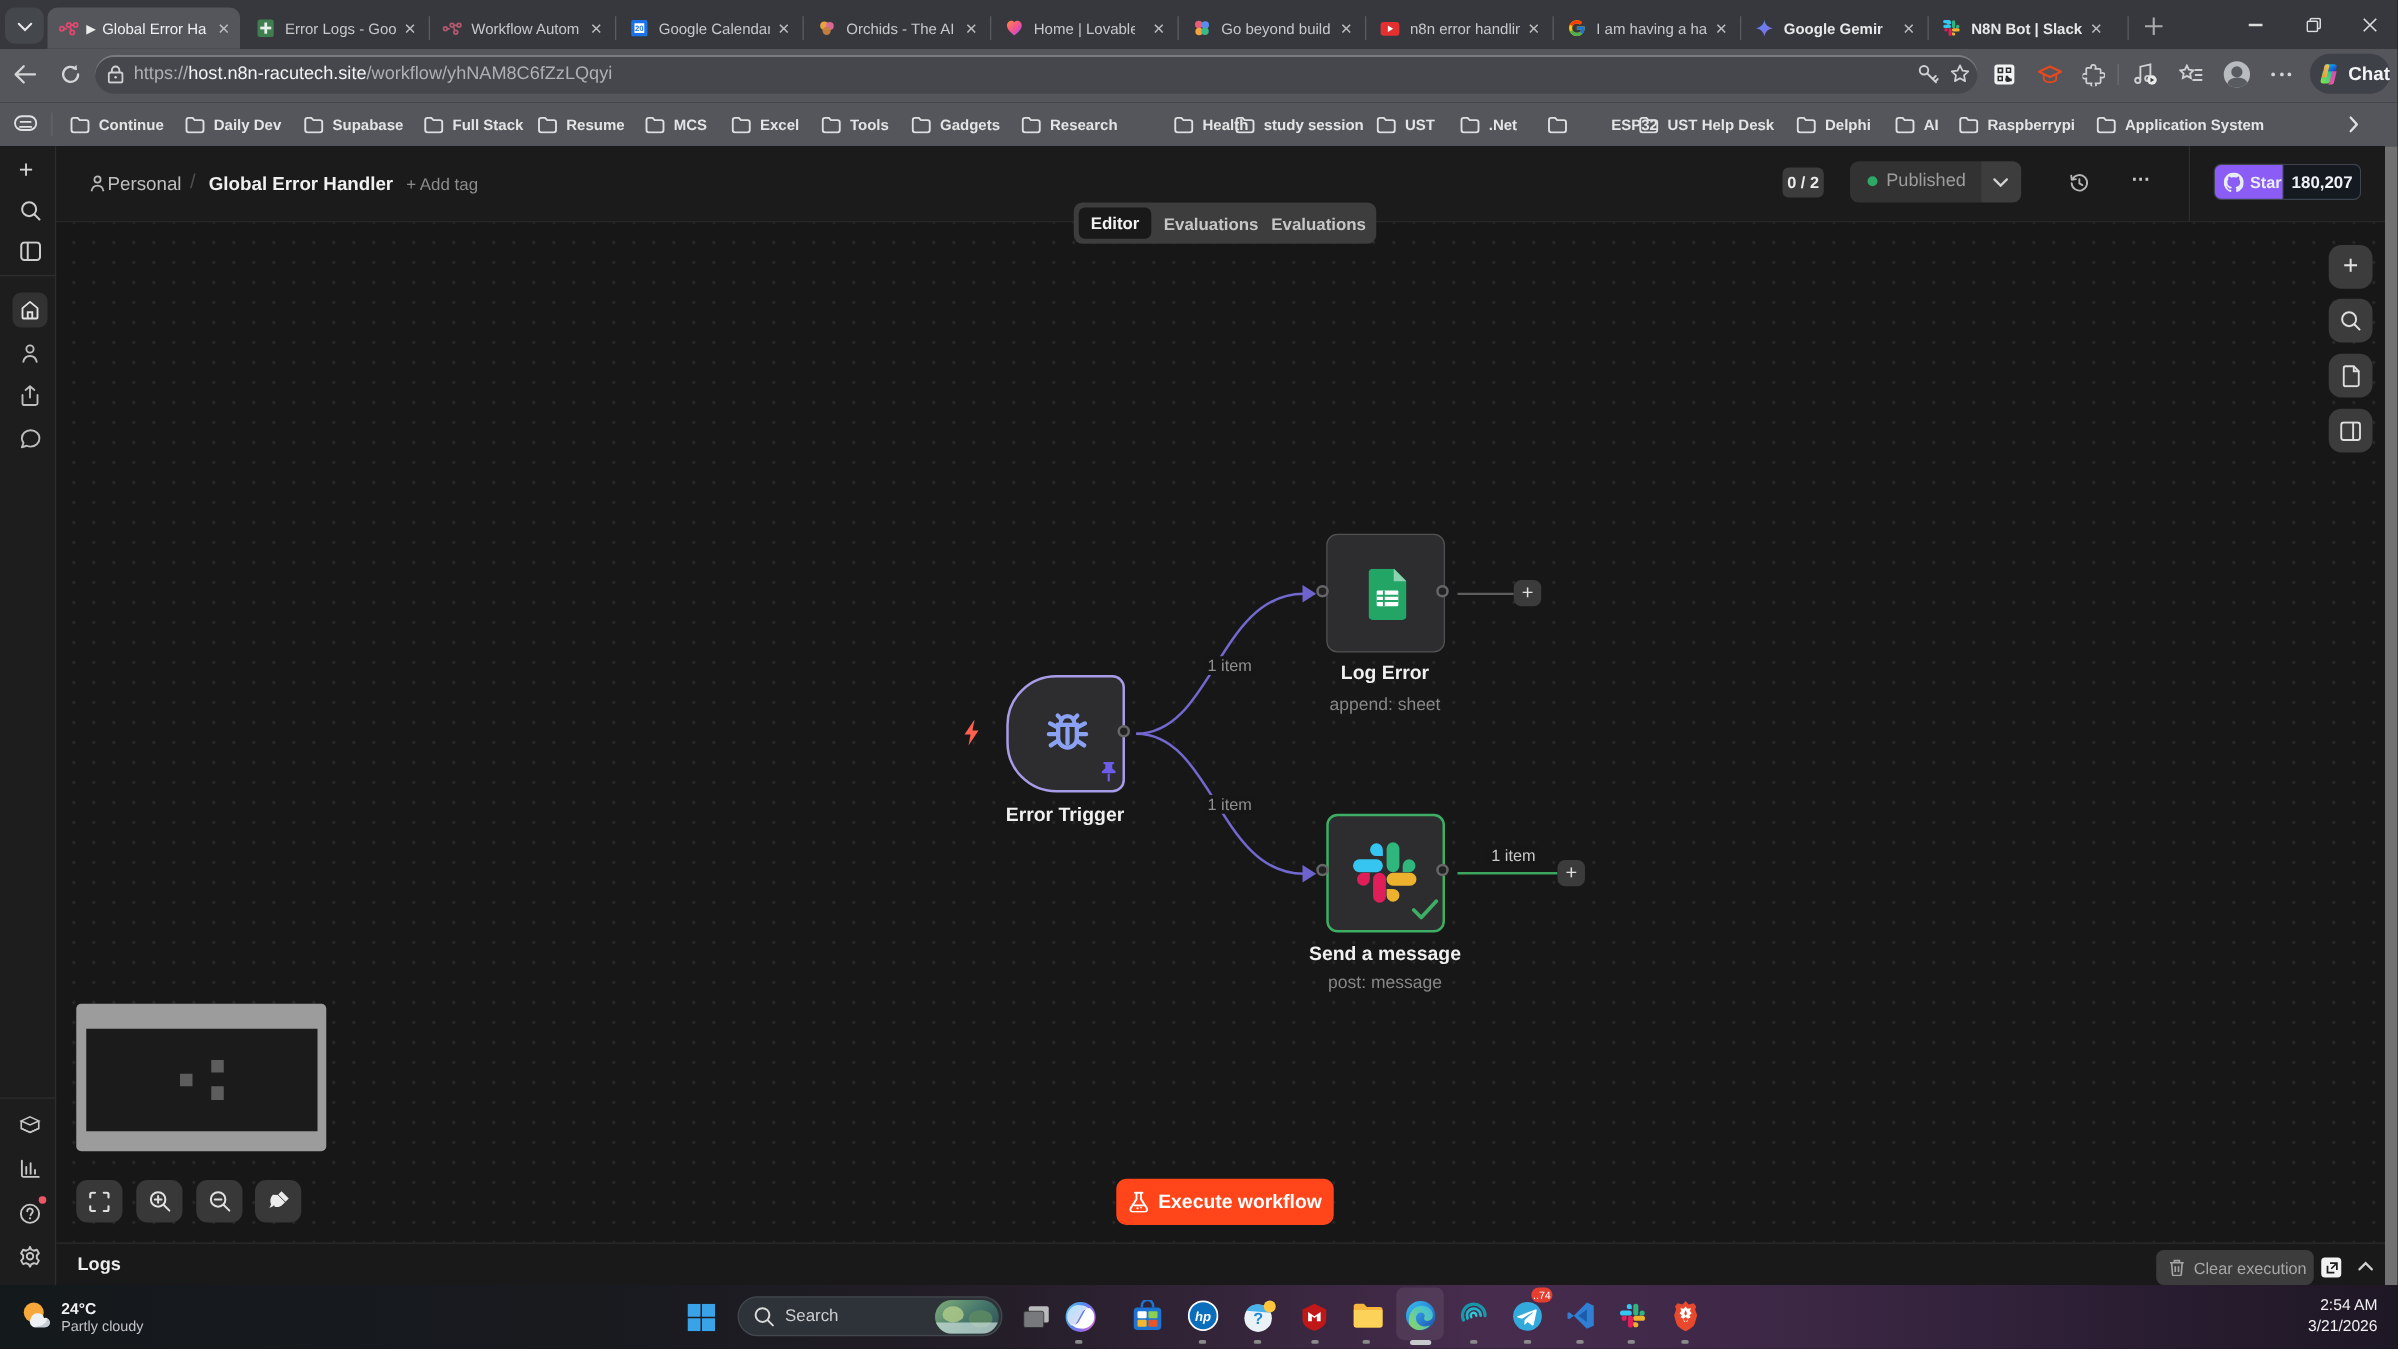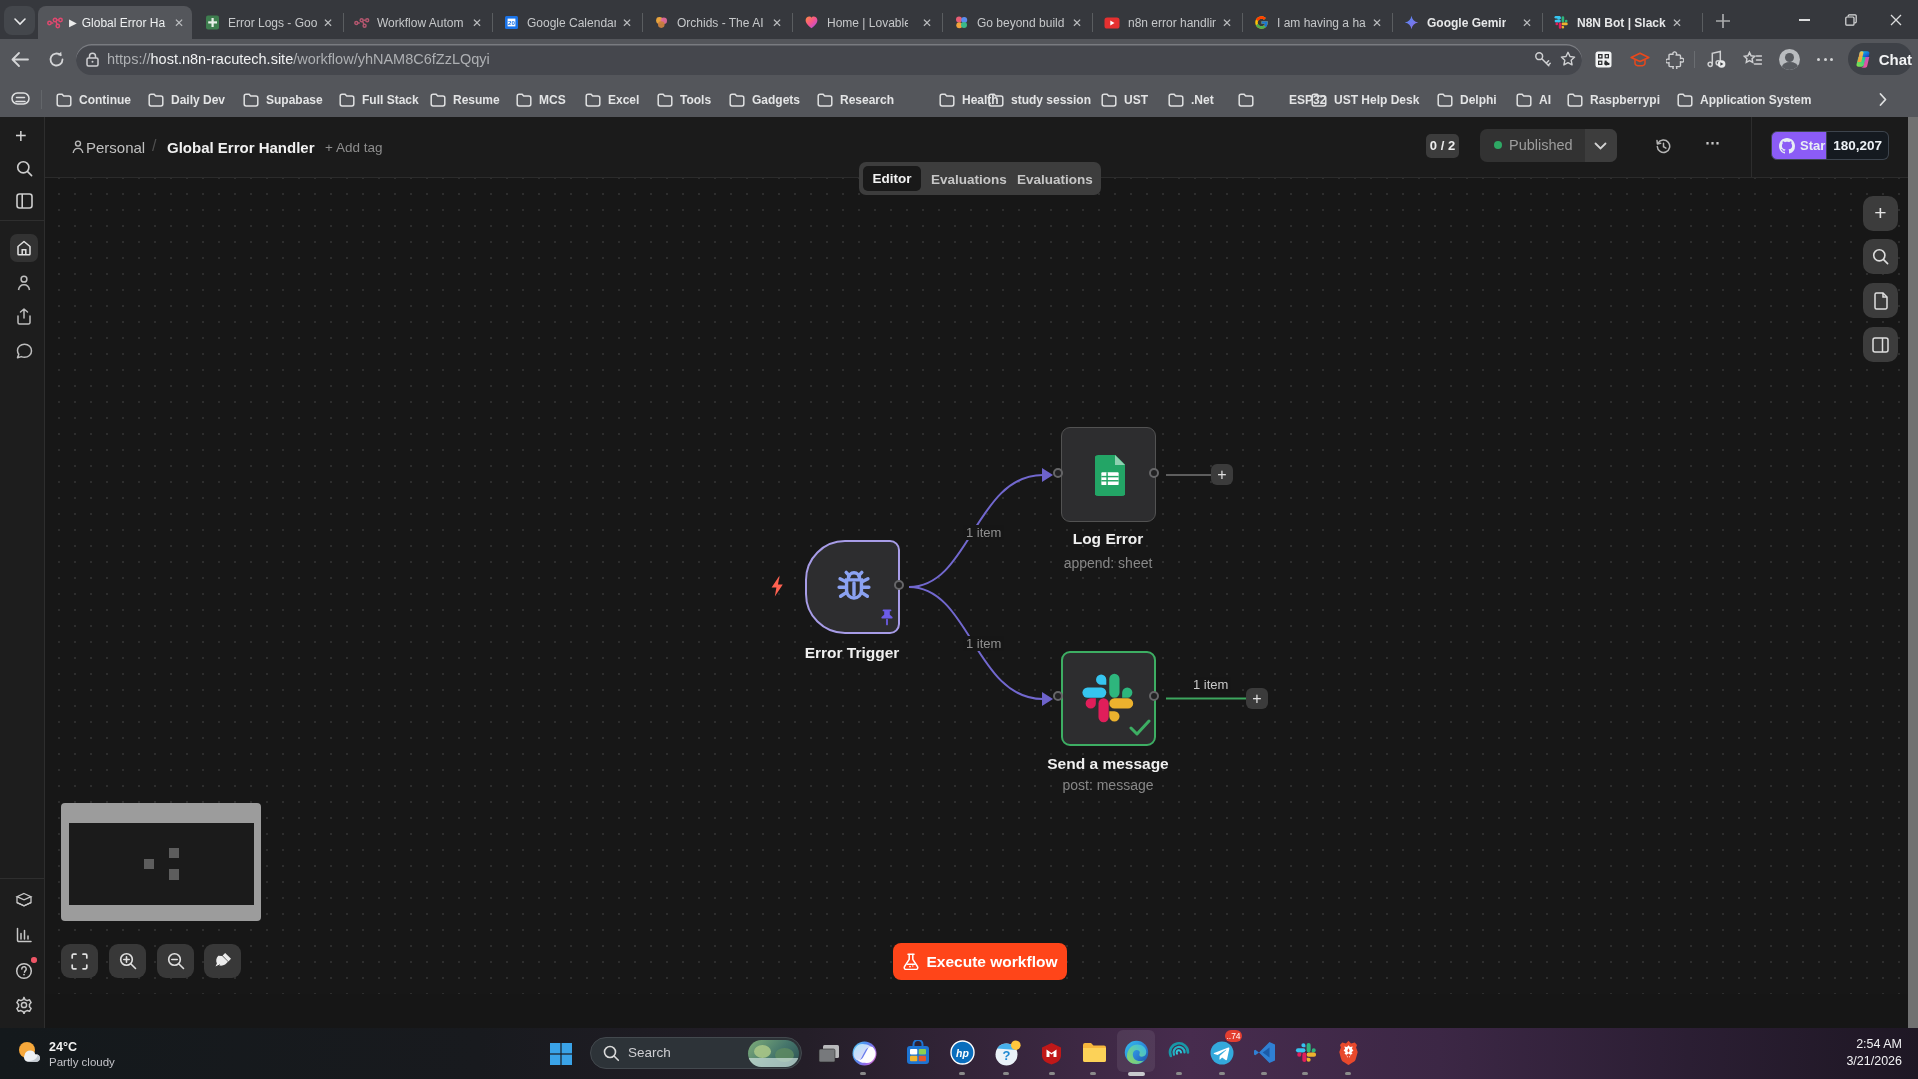--- a/index.html
+++ b/index.html
@@ -616,20 +616,40 @@
         <g stroke="#fff" stroke-width="1.5" fill="none" stroke-linecap="round" stroke-linejoin="round">
           <path d="M5 1.2h6"></path>
           <path d="M6.2 1.5v4.8l-4.6 7.2A1.9 1.9 0 003.2 16.5h9.6a1.9 1.9 0 001.6-3l-4.6-7.2V1.5"></path>
           <path d="M4.5 11.2h7" stroke-width="1.4"></path>
         </g>
         <circle cx="7" cy="13.6" r="0.9" fill="#fff"></circle>
         <circle cx="9.8" cy="13" r="0.7" fill="#fff"></circle>
       </svg>
     <span style="margin-left:8px;color:#fff;font-size:15.5px;font-weight:700;">Execute workflow</span>
   </div>
+  <div id="logsbar">
+    <span class="abs" style="left:17px;top:9px;color:#ededed;font-size:14.5px;font-weight:700;">Logs</span>
+    <div class="abs" style="left:1680px;top:5px;width:126px;height:28px;background:#3c3c3c;border-radius:6px;display:flex;align-items:center;">
+      <svg style="margin-left:10px;" width="13" height="14" viewBox="0 0 13 14">
+          <g stroke="#a5a5a5" stroke-width="1.3" fill="none">
+            <path d="M1 3.2h11M4.5 3V1.5h4V3M2.3 3.5l.7 9a1 1 0 001 .9h5a1 1 0 001-.9l.7-9"></path>
+            <path d="M5.2 6v4.5M7.8 6v4.5"></path>
+          </g>
+        </svg>
+      <span style="margin-left:7px;color:#a8a8a8;font-size:13px;">Clear execution</span>
+    </div>
+    <div class="abs" style="left:1812px;top:11px;width:16px;height:16px;background:#f2f2f2;border-radius:3px;">
+      <svg style="position:absolute;left:2.5px;top:2.5px;" width="11" height="11" viewBox="0 0 11 11">
+          <path d="M4 1.5h5.5V7M9.2 1.8L5 6M2 3.5v5.5h5.5" stroke="#1b1b1b" stroke-width="1.4" fill="none"></path>
+        </svg>
+    </div>
+    <svg class="abs" style="left:1841px;top:13px;" width="13" height="9" viewBox="0 0 13 9">
+        <path d="M1.5 7.5l5-5 5 5" stroke="#d0d0d0" stroke-width="1.7" fill="none" stroke-linecap="round"></path>
+      </svg>
+  </div>
 
   <div class="rbtn" style="top:79px;">
       <span style="color:#e3e3e3;font-size:21px;font-weight:300;margin-top:-2px;">+</span>
     </div>
   <div class="rbtn" style="top:122px;">
       <svg width="17" height="17" viewBox="0 0 17 17">
         <g stroke="#dedede" stroke-width="1.6" fill="none" stroke-linecap="round">
           <circle cx="7.3" cy="7.3" r="5.6"></circle>
           <path d="M11.6 11.6l4 4"></path>
         </g>

